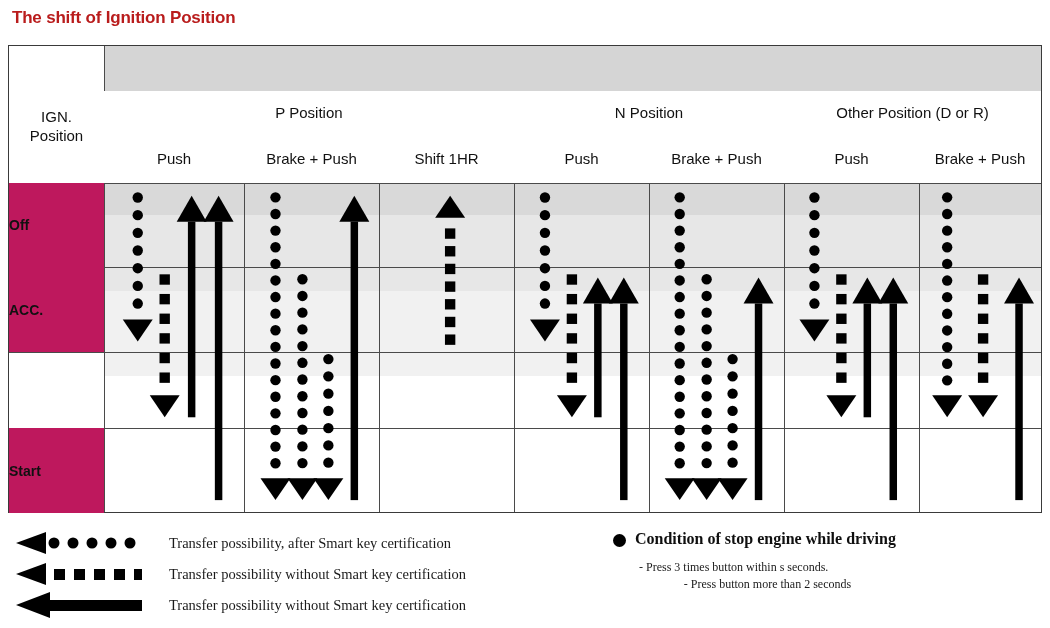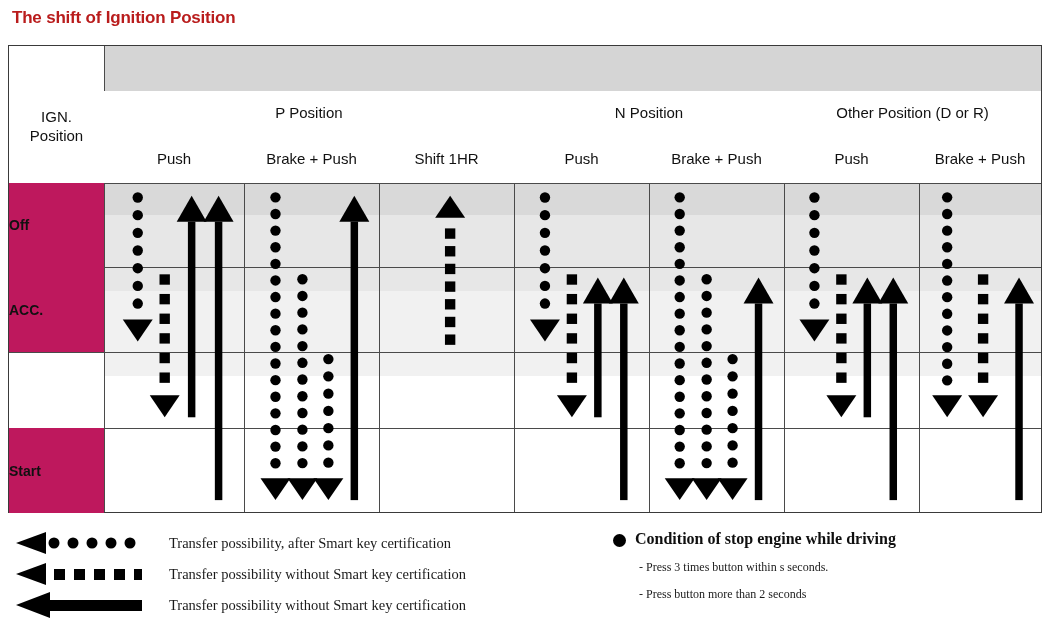--- a/index.html
+++ b/index.html
@@ -430,15 +430,15 @@
       <rect x="37" y="8" width="93" height="11" fill="#000"></rect>
     </svg>
     <span class="lg-text" style="margin-left:27px;">Transfer possibility without Smart key certification</span>
   </div>
 
   <div style="position:absolute; left:613px; top:14px;">
     <div class="lg-note-head">
       <span class="bullet-dot"></span><span>Condition of stop engine while driving</span>
     </div>
     <div class="lg-note-sub" style="margin-left:26px; margin-top:12px;">- Press 3 times button within s seconds.</div>
-    <div class="lg-note-sub" style="margin-left:26px; margin-top:12px;">- Press button more than 2 seconds</div>
+    <div class="lg-note-sub" style="margin-left:26px; margin-top:2px;text-align:center;">- Press button more than 2 seconds</div>
   </div>
 </div>
 
 </body></html>

